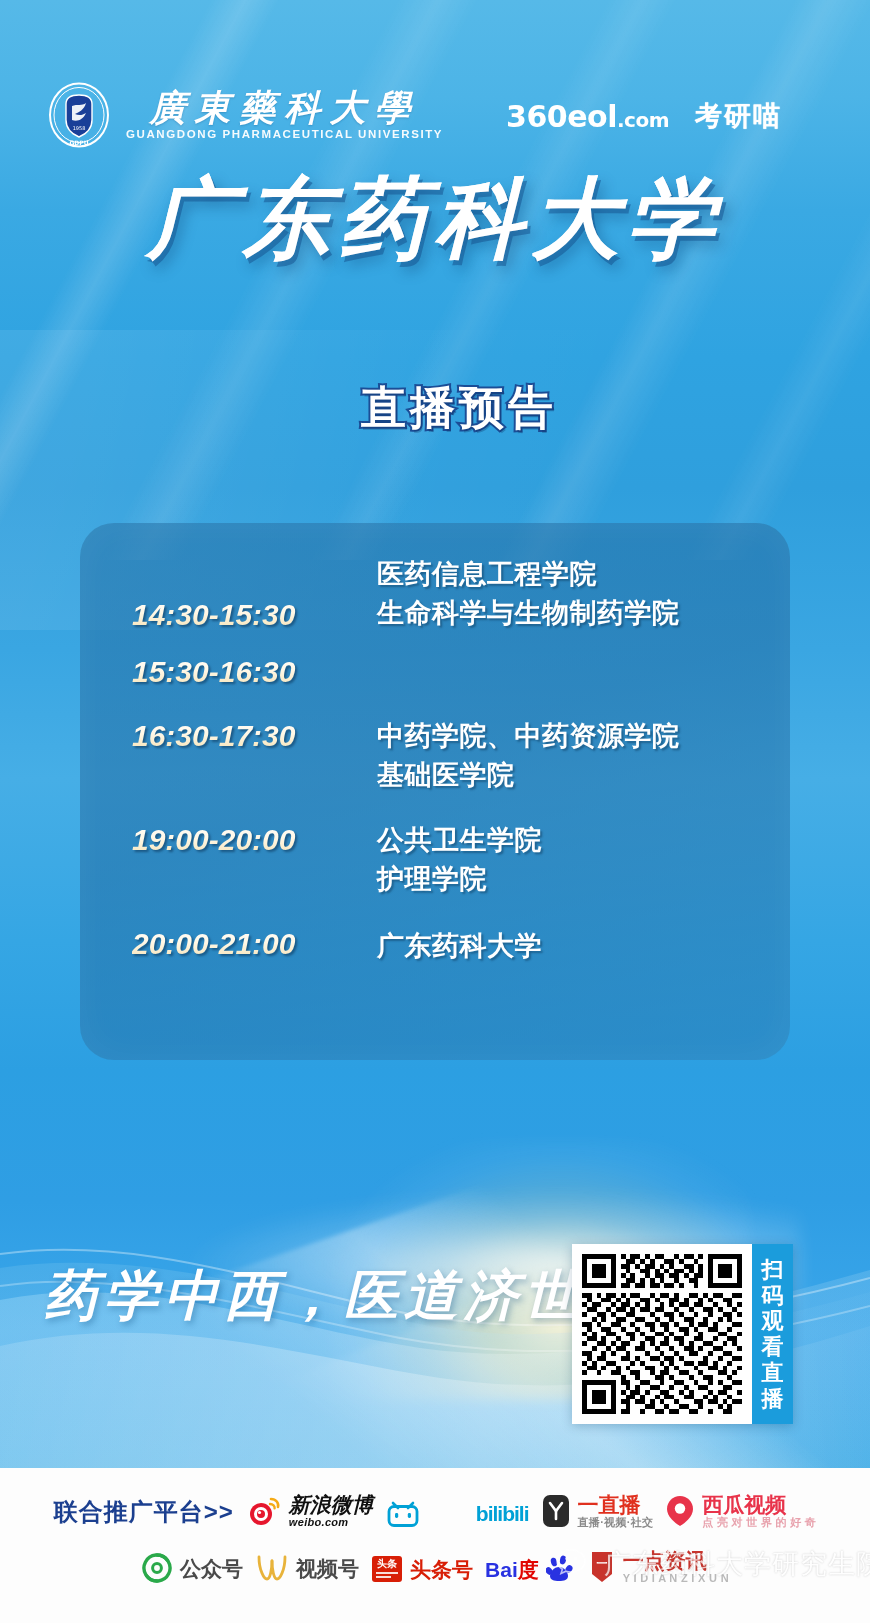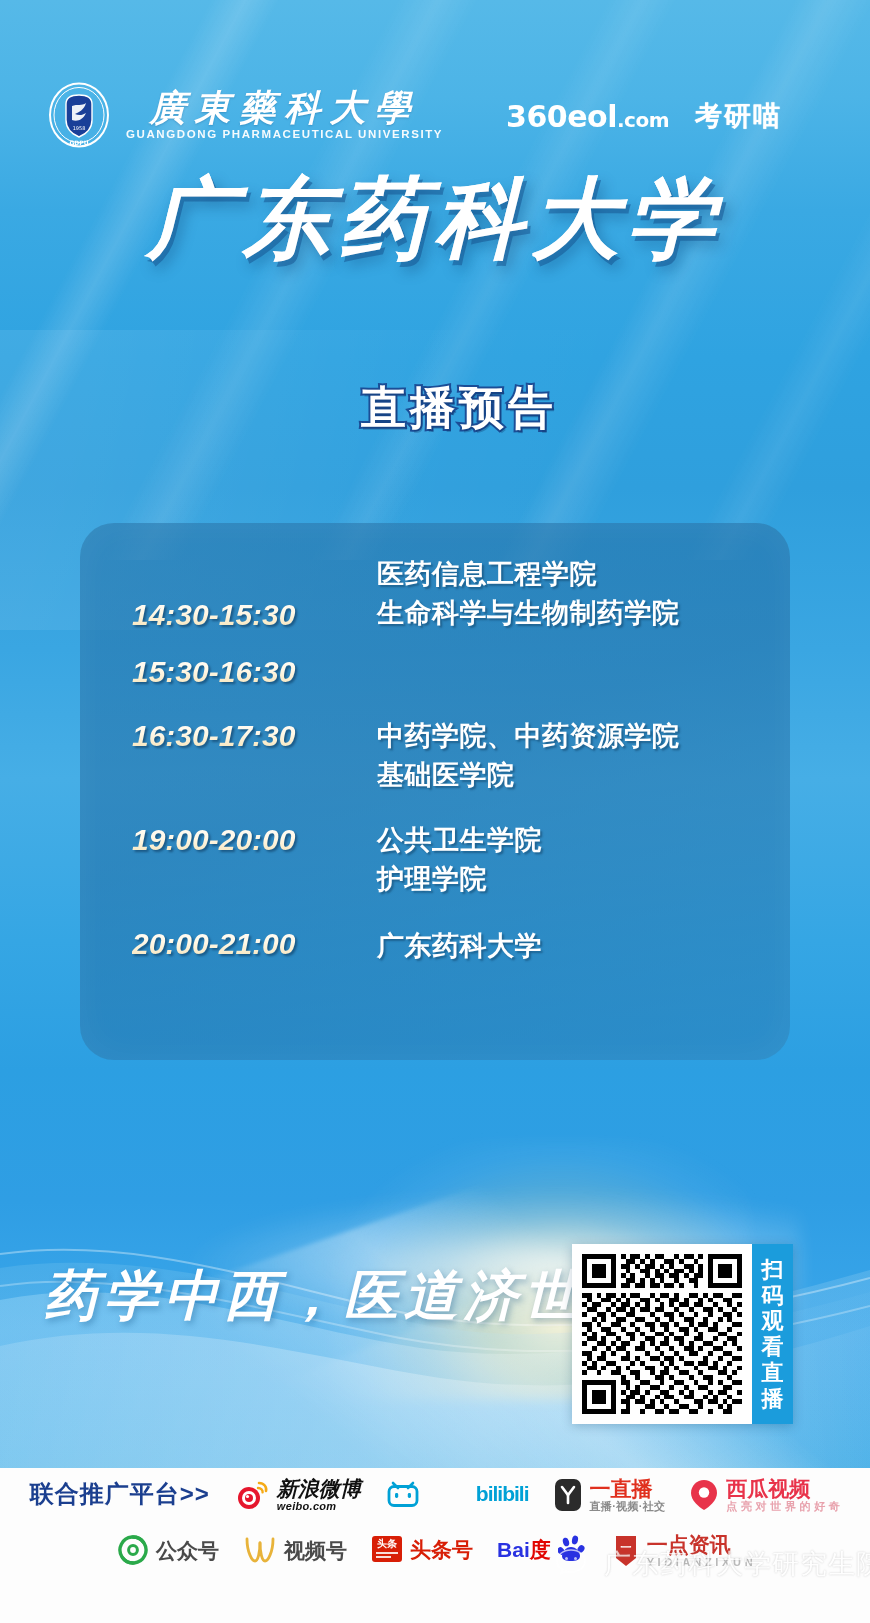--- a/index.html
+++ b/index.html
@@ -193,22 +193,22 @@
     color:#fff;font-size:22px;font-weight:700;line-height:1.08;
     font-family:"Liberation Sans","DejaVu Sans",sans-serif;
   }
 
   
   .footer{
     position:absolute;left:0;top:1468px;width:870px;height:155px;
     background:#fdfdfd;
   }
   .footer-row{
-    display:flex;align-items:flex-start;justify-content:center;
-    height:50px;gap:24px;
+    display:flex;align-items:flex-end;justify-content:center;
+    height:50px;gap:12px;
   }
   .f-row1{margin-top:10px;}
   .f-row2{margin-top:6px;}
   .promo-label{
     font-size:24px;font-weight:700;color:#1b3f8f;letter-spacing:1px;
     font-family:"Liberation Sans","DejaVu Sans",sans-serif;white-space:nowrap;
   }
   .logo-chip{display:flex;align-items:center;gap:7px;white-space:nowrap;}
   .logo-chip .mark{flex:none;display:block;}
   .logo-chip .tx{font-size:21px;font-weight:700;font-family:"Liberation Sans","DejaVu Sans",sans-serif;line-height:1;}

